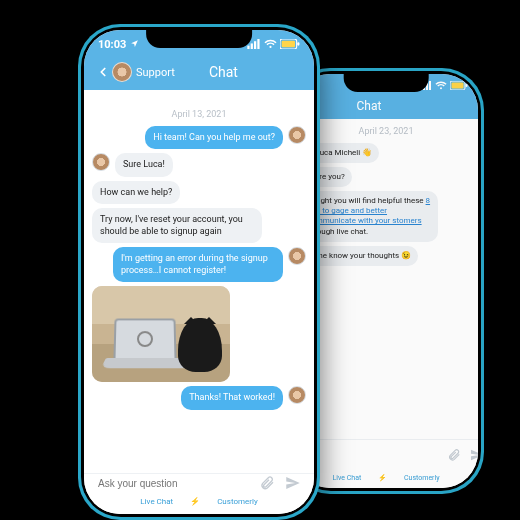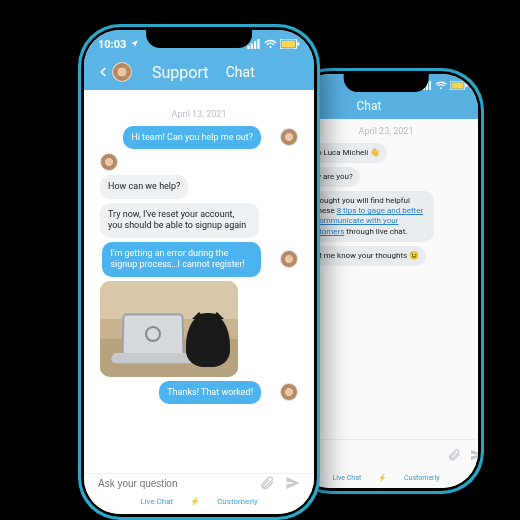--- a/index.html
+++ b/index.html
@@ -10,26 +10,26 @@
   .bezel{position:relative;width:100%;height:100%;border-radius:40px;background:#000;padding:3px;box-sizing:border-box}
   .screen{position:relative;width:100%;height:100%;border-radius:36px;background:#fff;overflow:hidden;display:flex;flex-direction:column}
   .notch{position:absolute;top:0;left:50%;transform:translateX(-50%);width:46%;height:18px;background:#000;border-bottom-left-radius:14px;border-bottom-right-radius:14px;z-index:20}
   .statusbar{height:28px;display:flex;align-items:center;justify-content:space-between;padding:0 14px;font-size:11px;font-weight:700;background:#5ab4e6;color:#fff}
   .sb-left{display:flex;align-items:center;gap:4px}
   .sb-right{display:flex;align-items:center;gap:3px}
   .sb-right svg{display:block}
   .titlebar{display:flex;align-items:center;padding:4px 8px 8px;background:#5ab4e6;color:#fff}
   .titlebar .back{width:22px;display:flex;align-items:center;justify-content:center}
   .titlebar .avatar{width:18px;height:18px;border-radius:50%;background:radial-gradient(#e9c7a7 35%,#b78a63 36%);border:1px solid rgba(255,255,255,.7);margin-left:-2px}
-  .titlebar .tb-label{font-size:16px;margin-left:20px}
+  .titlebar .tb-label{font-size:11px;margin-left:4px}
   .titlebar .tb-title{flex:1;text-align:center;font-size:14px;font-weight:400;margin-left:-34px}
   .conv{flex:1;overflow:hidden;padding:16px 8px 2px;background:#fff;font-size:9px;line-height:1.28;color:#222}
   .conv.faded{color:#333}
   .date{text-align:center;color:#b9c0c8;font-size:9px;margin:3px 0 5px}
-  .row{display:flex;align-items:center;margin:4px 8px;gap:19px}
+  .row{display:flex;align-items:flex-start;margin:4px 0;gap:5px}
   .row.me{justify-content:flex-end}
   .row.them{justify-content:flex-start}
   .row .av{width:16px;height:16px;border-radius:50%;background:radial-gradient(#e9c7a7 35%,#b78a63 36%);flex:0 0 16px;border:1px solid #d7dde3}
   .bubble{max-width:72%;padding:6px 8px;border-radius:10px;position:relative}
   .me .bubble{background:#4cb3ef;color:#fff}
   .them .bubble{background:#eef1f4;color:#222}
   .bubble a{color:#2a86d3;text-decoration:underline}
   .imgmsg{width:138px;height:96px;border-radius:10px;overflow:hidden;background:#d8c9b4;position:relative}
   .imgmsg .kitchen{position:absolute;inset:0;background:linear-gradient(#d8c7a9 0 40%,#c9b492 40% 60%,#b7a27f 60% 100%)}
   .imgmsg .laptop{position:absolute;left:14px;bottom:8px;width:84px;height:56px}
@@ -177,20 +177,21 @@
       <div class="conv">
         <div class="date">April 13, 2021</div>
 
         <div class="row me">
           <div class="bubble"><span>Hi team! Can you help me out?</span></div>
           <div class="av"></div>
         </div>
 
         <div class="row them">
           <div class="av"></div>
+          <div class="bubble"><span>Sure Luca!</span></div>
         </div>
 
         <div class="row them">
           <div class="bubble"><span>How can we help?</span></div>
         </div>
 
         <div class="row them">
           <div class="bubble"><span>Try now, I've reset your account, you should be able to signup again</span></div>
         </div>
 

